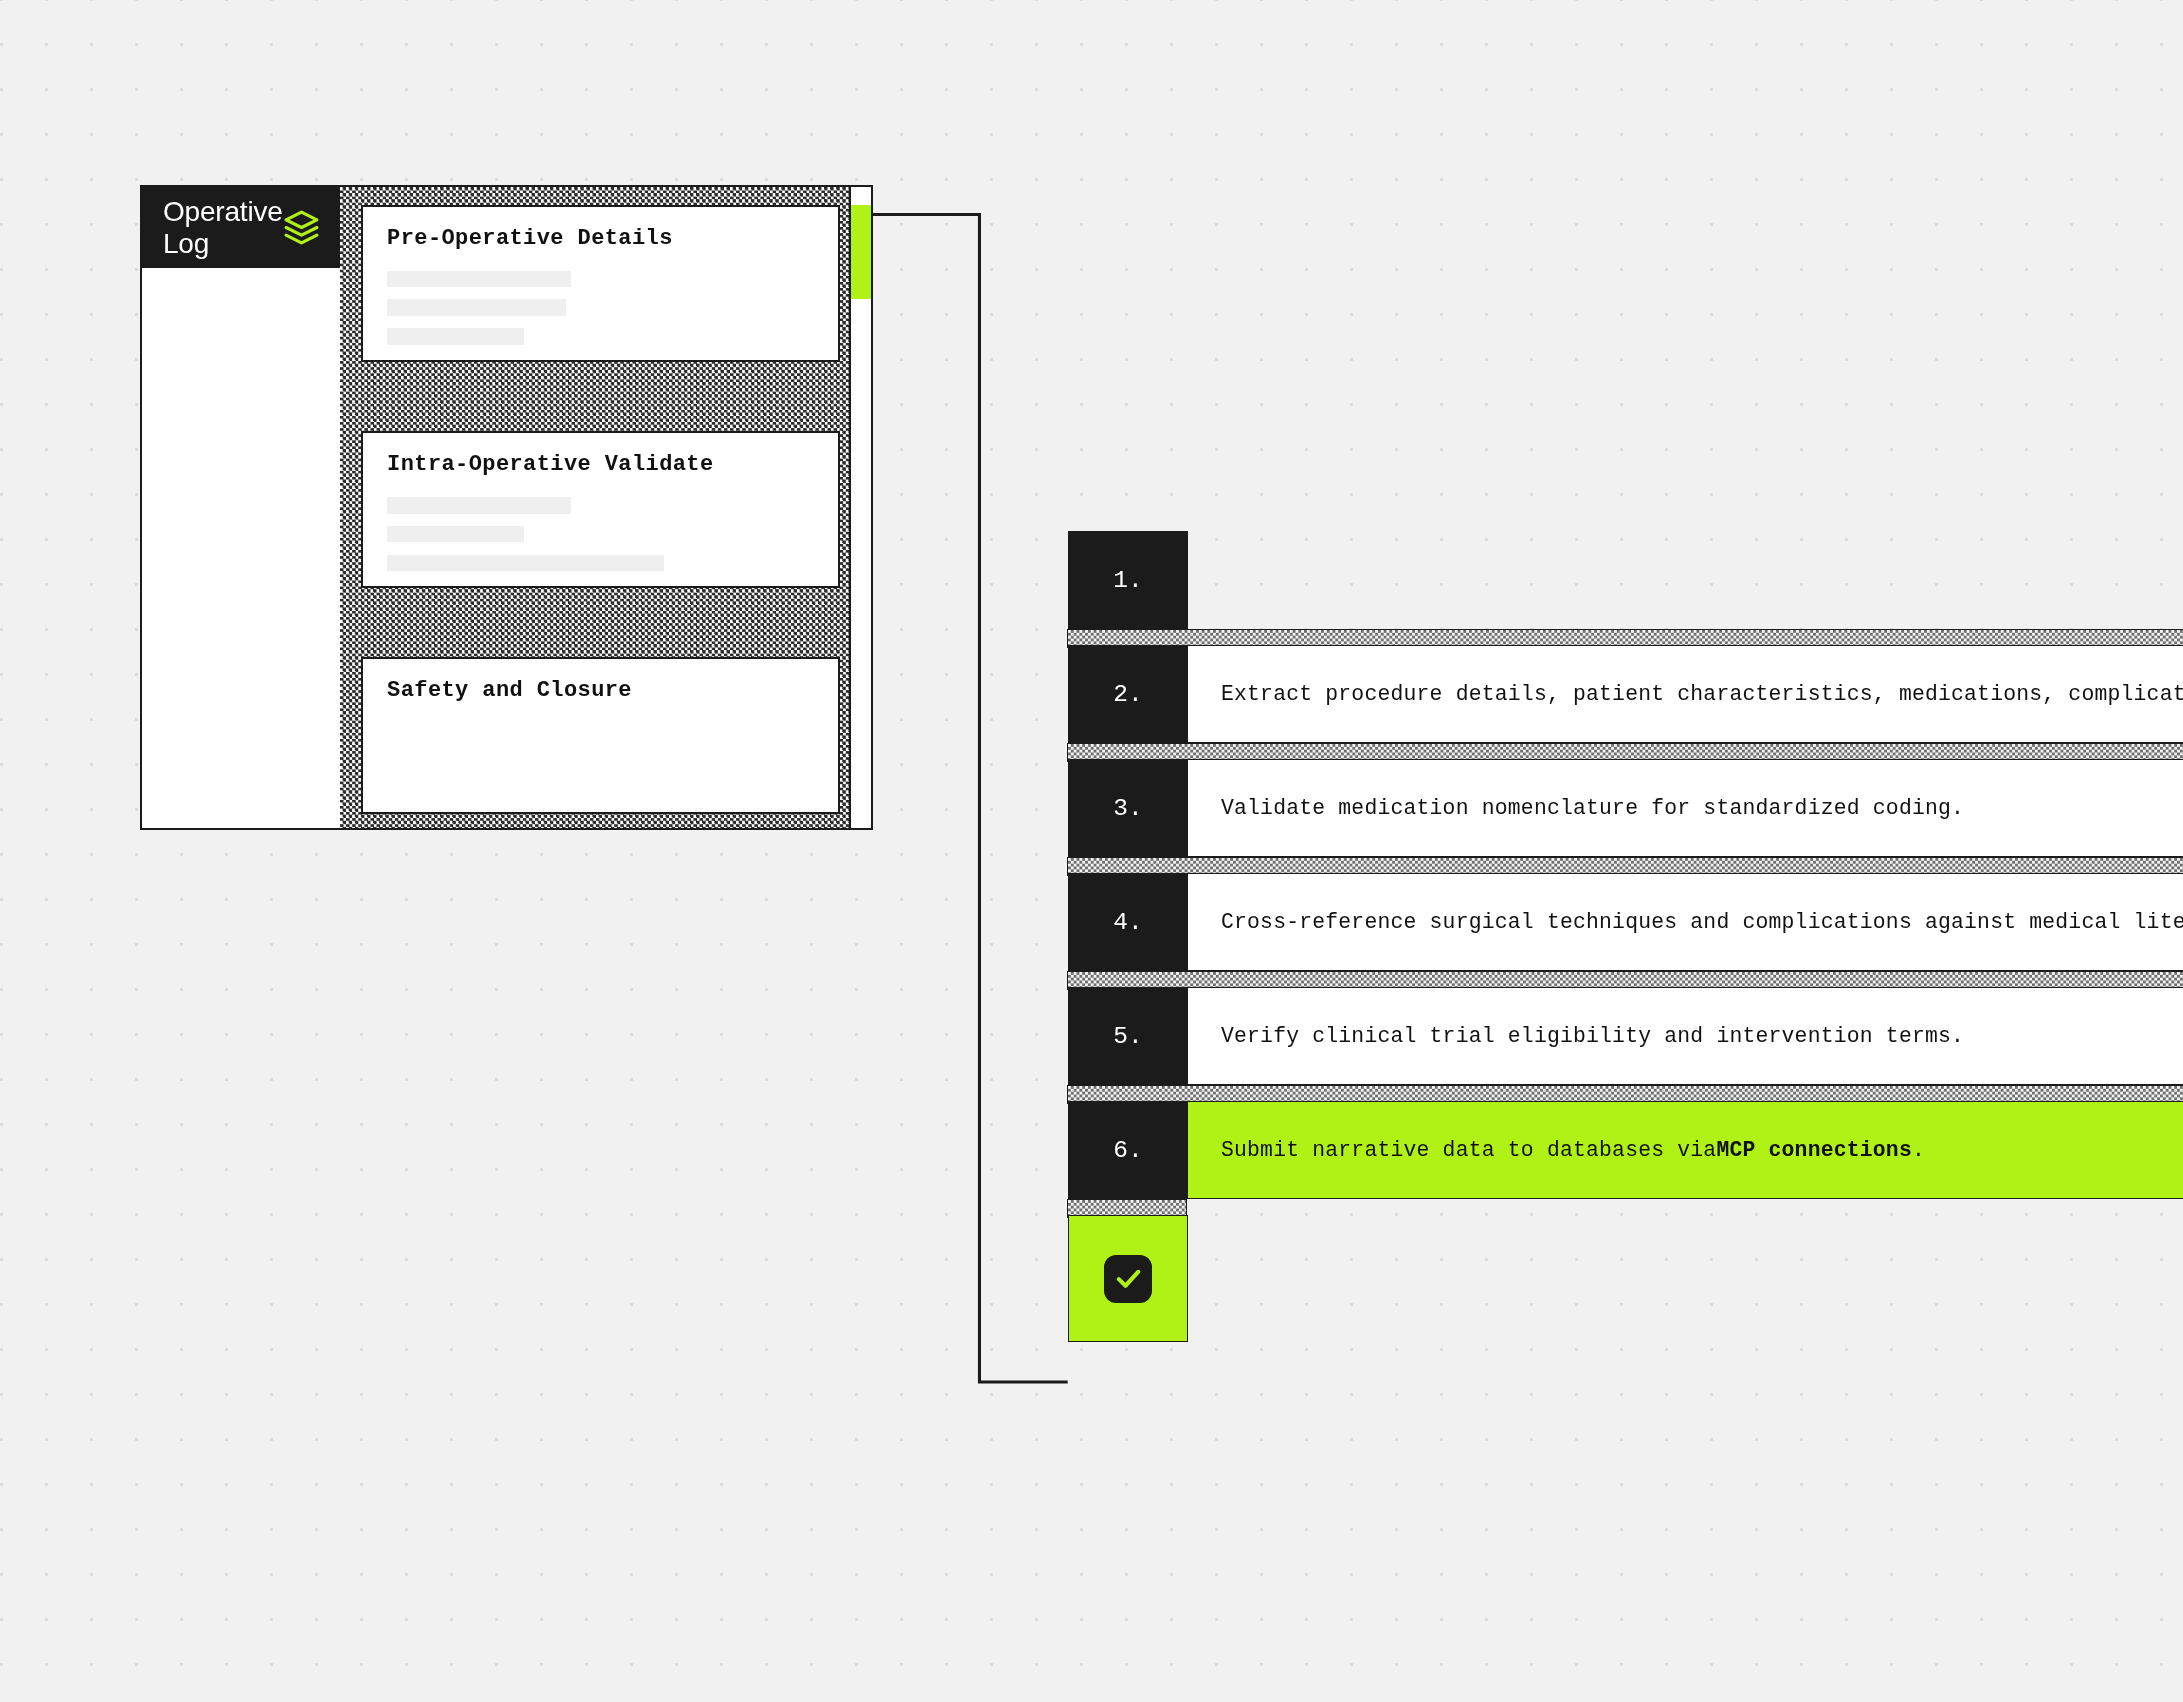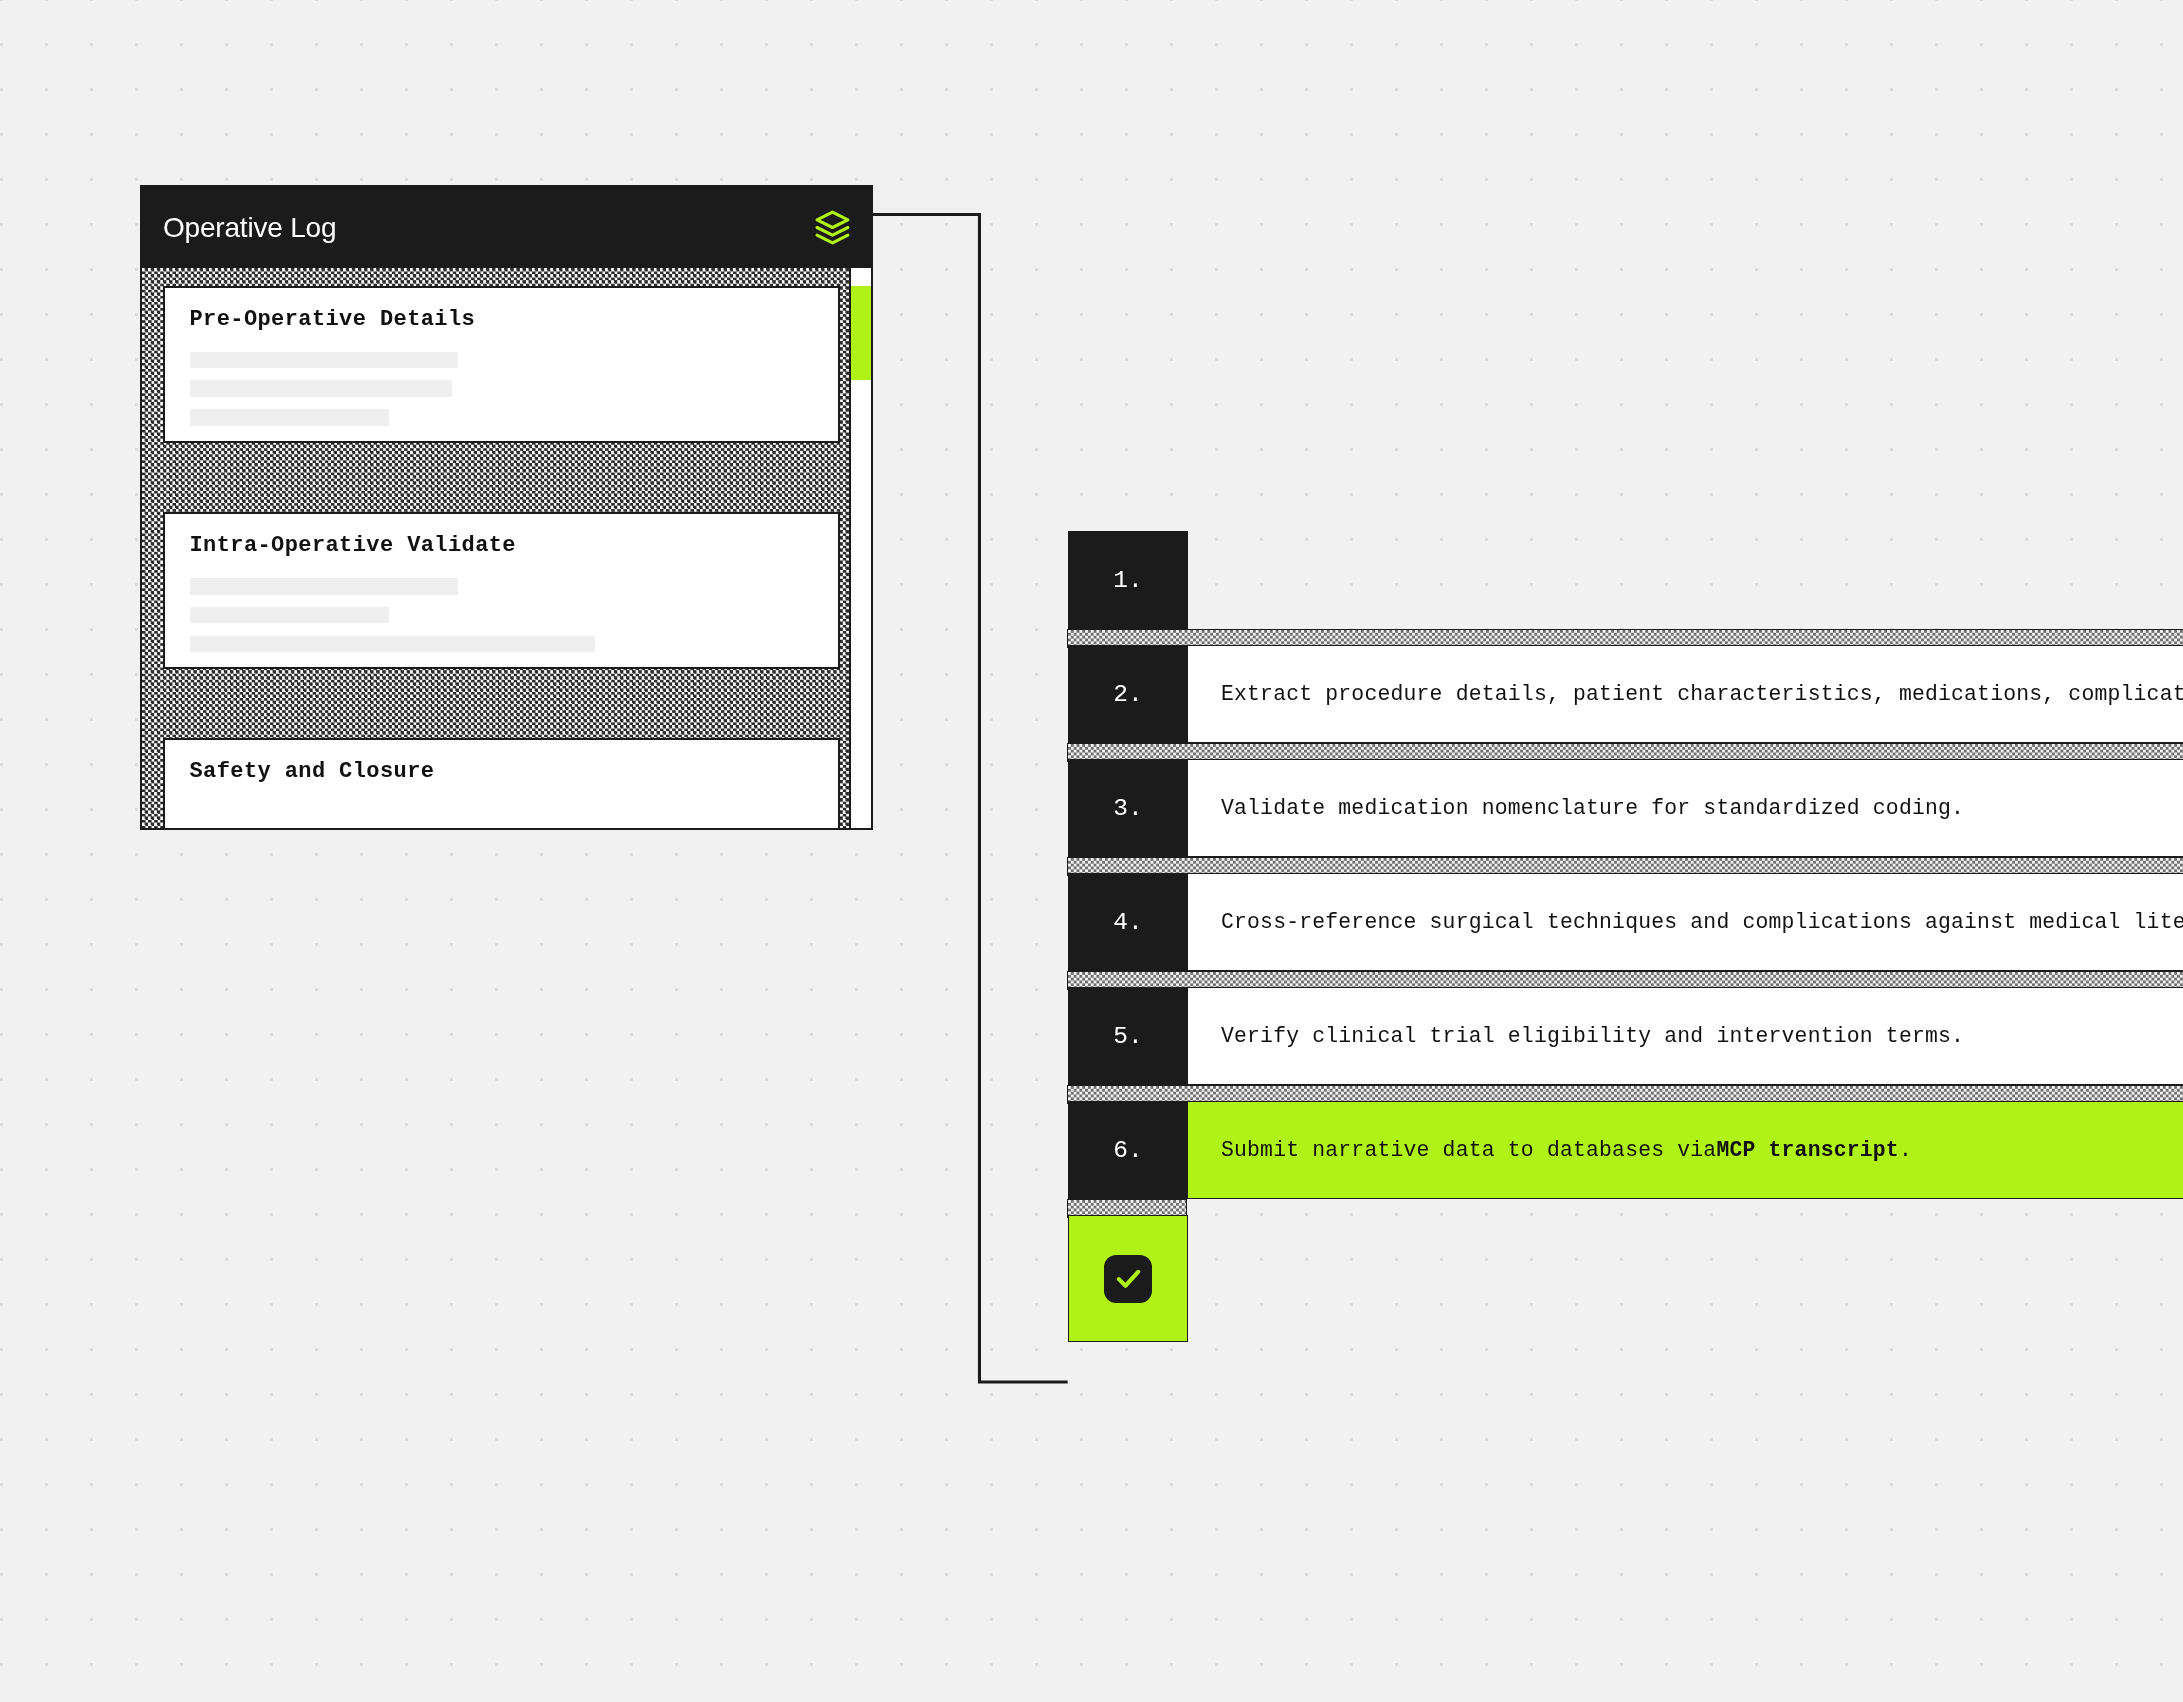--- a/index.html
+++ b/index.html
@@ -18,21 +18,21 @@
     background-position:24px 22px;
     pointer-events:none;
   }
 
   
   #left-panel{
     position:absolute;left:140px;top:185px;width:733px;height:645px;
     background:#fff;
     border:2.6px solid #1b1b1b;
     box-sizing:border-box;
-    display:flex;flex-direction:column;
+    display:flex;
     z-index:5;
   }
   #panel-header{
     height:81px;flex:0 0 81px;
     background:#1b1b1b;
     display:flex;align-items:center;justify-content:space-between;
     padding:0 20px 0 21px;
     box-sizing:border-box;
   }
   #panel-title{
@@ -220,21 +220,21 @@
       <div class="step-text" style="width:1060px">Verify clinical trial eligibility and intervention terms.</div>
     </div>
   </div>
 
   <div class="step-row">
     <div class="step-shadow" style="width:1165px"></div>
     <div class="step-inner">
       <div class="step-num">6.</div>
       <div class="step-text highlight" style="width:1043px">
         <span>Submit narrative data to databases via </span>
-          <b>MCP transcript</b>
+          <b>MCP connections</b>
           <span>.</span>
       </div>
     </div>
   </div>
 
   <div id="check-row">
     <div id="check-shadow"></div>
     <div id="check-badge">
       <div id="check-square">
         <svg viewBox="0 0 24 24" fill="none" stroke="#b1f216" stroke-width="3.4" stroke-linecap="round" stroke-linejoin="round">

